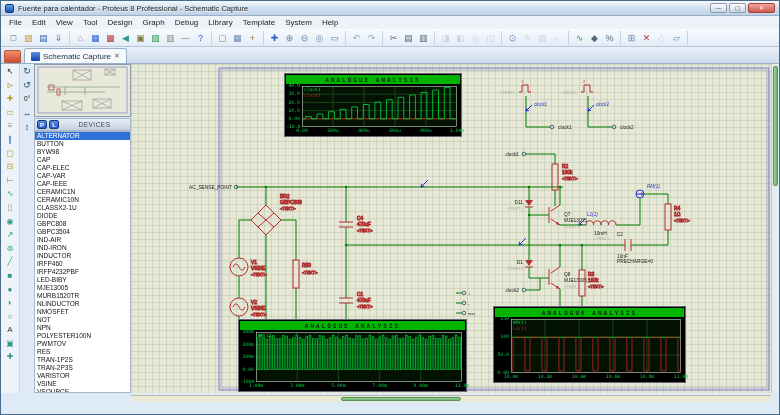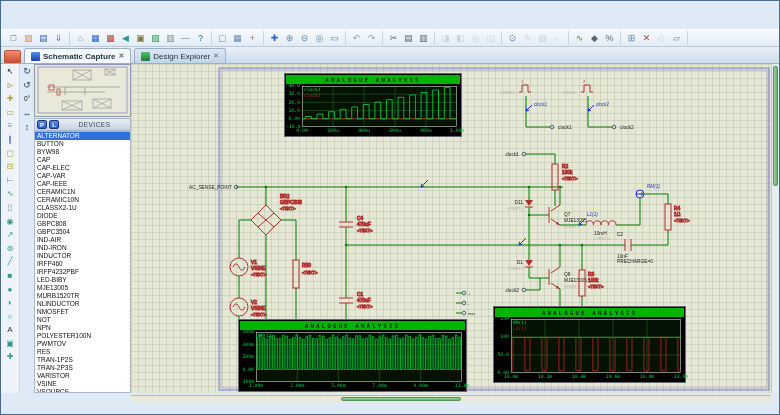--- a/index.html
+++ b/index.html
@@ -21,21 +21,21 @@
   
   .toolbar{position:absolute;top:28px;height:18px;left:0;right:0;background:linear-gradient(#f8fbfe,#e2ecf6);border-bottom:1px solid #b8c8da;display:flex;align-items:center;padding-left:2px}
   .tgroup{display:flex;align-items:center;padding:0 3px;border-right:1px solid #c8d4e2;height:14px}
   .tbtn{width:15px;height:14px;font-size:9px;line-height:14px;text-align:center;border-radius:2px}
   .tbtn.dis{opacity:.35}
 
   
   .tabbar{position:absolute;top:46px;height:17px;left:0;right:0;background:linear-gradient(#e8f0f8,#cddcec);border-bottom:1px solid #9ab0c8;display:flex;align-items:flex-end;padding-left:3px;gap:3px}
   .hometab{width:17px;height:13px;border:1px solid #b85a3a;border-radius:2px 2px 0 0;background:linear-gradient(#f0906a,#cf4a3a);margin-bottom:0}
   .tab{display:flex;align-items:center;gap:3px;height:15px;padding:0 6px;border:1px solid #9ab0c8;border-bottom:none;border-radius:3px 3px 0 0;background:linear-gradient(#dce8f4,#c2d4e8);font-size:8px;color:#234}
-  .tab.active{background:#f6fafd;font-weight:bold}
+  .tab.active{background:#f6fafd;font-weight:normal}
   .tabicon{width:9px;height:9px;border-radius:1px}
   .tabicon.blue{background:linear-gradient(#5a8ae0,#1a3fae)}
   .tabicon.green{background:linear-gradient(#5ac06a,#1a7a3a)}
   .tabclose{font-size:7px;color:#667}
 
   
   .side-tools{position:absolute;left:0;top:63px;width:19px;bottom:21px;background:#eef3fa;border-right:1px solid #c8d4e2;display:flex;flex-direction:column;align-items:center;padding-top:1px}
   .stool{width:15px;height:13.6px;font-size:8px;line-height:13px;text-align:center;color:#2a7a8a}
   .orient{position:absolute;left:19px;top:63px;width:14px;height:74px;display:flex;flex-direction:column;align-items:center}
   .obtn{height:14px;font-size:9px;line-height:14px;color:#246}
@@ -89,21 +89,43 @@
   .sheetname{padding:0 8px}
   .spacer1{flex:1.05}.spacer2{flex:1.15}
   .coords{font-weight:bold;color:#16325c;font-size:7px}
   .units{color:#16325c;font-size:7px;padding:0 4px 0 8px}
 </style>
 </head>
 <body>
 
 <div class="win">
 
-
+  <div class="titlebar">
+    <span class="appicon"></span>
+    <span class="apptitle">Fuente para calentador - Proteus 8 Professional - Schematic Capture</span>
+    <span class="winbtns">
+        <span class="wbtn">—</span>
+        <span class="wbtn">▢</span>
+        <span class="wbtn close">✕</span>
+      </span>
+  </div>
+
+  <div class="menubar">
+      <span class="menu-item">File</span>
+      <span class="menu-item">Edit</span>
+      <span class="menu-item">View</span>
+      <span class="menu-item">Tool</span>
+      <span class="menu-item">Design</span>
+      <span class="menu-item">Graph</span>
+      <span class="menu-item">Debug</span>
+      <span class="menu-item">Library</span>
+      <span class="menu-item">Template</span>
+      <span class="menu-item">System</span>
+      <span class="menu-item">Help</span>
+    </div>
 
   <div class="toolbar">
       <span class="tgroup">
         <span class="tbtn" style="color: rgb(68, 85, 102);">□</span>
         <span class="tbtn" style="color: rgb(201, 154, 58);">▨</span>
         <span class="tbtn" style="color: rgb(58, 102, 176);">▤</span>
         <span class="tbtn" style="color: rgb(122, 90, 176);">⇓</span>
       </span>
       <span class="tgroup">
         <span class="tbtn" style="color: rgb(136, 136, 136);">⌂</span>
@@ -160,25 +182,20 @@
         <span class="tbtn dis" style="color: rgb(153, 153, 170);">◇</span>
         <span class="tbtn" style="color: rgb(106, 138, 176);">▱</span>
       </span>
     </div>
 
   <div class="tabbar">
     <span class="hometab"></span>
     <span class="tab active">
       <span class="tabicon blue"></span>
       <span>Schematic Capture</span>
-      <span class="tabclose">✕</span>
-    </span>
-    <span class="tab">
-      <span class="tabicon green"></span>
-      <span>Design Explorer</span>
       <span class="tabclose">✕</span>
     </span>
   </div>
 
   <div class="side-tools">
       <div class="stool" style="color: rgb(34, 34, 34);">↖</div>
       <div class="stool" style="color: rgb(176, 160, 58);">⊳</div>
       <div class="stool" style="color: rgb(176, 160, 58);">✚</div>
       <div class="stool" style="color: rgb(176, 160, 58);">▭</div>
       <div class="stool" style="color: rgb(136, 136, 136);">≡</div>

